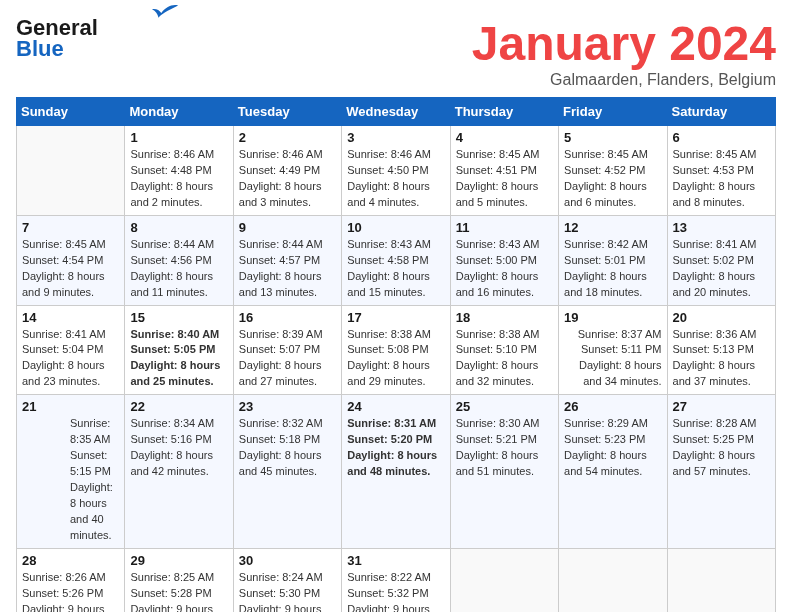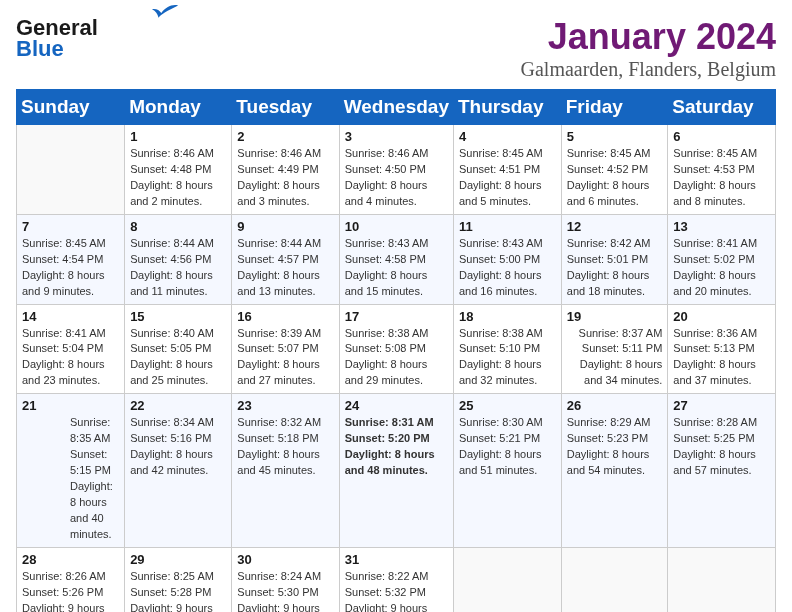--- a/index.html
+++ b/index.html
@@ -24,40 +24,39 @@
     .logo-bird {
       width: 28px;
       height: 22px;
       margin-left: 52px;
       margin-top: -28px;
     }
     .title-block {
       text-align: right;
     }
     .month-title {
-      font-size: 36px;
+      font-size: 48px;
       font-weight: bold;
-      color: #701a75;
+      color: #ef4444;
       margin-left: 8px;
     }
     .subtitle {
-      font-size: 20px;
+      font-size: 16px;
       color: #555;
-      font-family: Liberation Serif, serif;
     }
     .calendar {
       width: 100%;
       border-collapse: collapse;
       font-size: 11px;
     }
     .calendar thead tr th {
       background: #1565c0;
       color: #fff;
       padding: 6px 4px;
-      font-size: 19px;
+      font-size: 13px;
       font-weight: bold;
       border: 1px solid #1565c0;
       text-align: left;
     }
     .calendar tbody tr td {
       border: 1px solid #ccc;
       vertical-align: top;
       padding: 4px 5px;
       width: calc(100% / 7);
       min-height: 70px;
@@ -213,21 +212,21 @@
       <tr>
         <td>
           <div class="day-number">14</div>
           <div class="day-info" style="white-space: pre-line;">Sunrise: 8:41 AM
 Sunset: 5:04 PM
 Daylight: 8 hours
 and 23 minutes.</div>
         </td>
         <td>
           <div class="day-number">15</div>
-          <div class="day-info" style="white-space: pre-line;">Sunrise: 8:40 AM
+          <div class="day-info" style="white-space: pre-line; font-weight: bold;">Sunrise: 8:40 AM
 Sunset: 5:05 PM
 Daylight: 8 hours
 and 25 minutes.</div>
         </td>
         <td>
           <div class="day-number">16</div>
           <div class="day-info" style="white-space: pre-line;">Sunrise: 8:39 AM
 Sunset: 5:07 PM
 Daylight: 8 hours
 and 27 minutes.</div>

